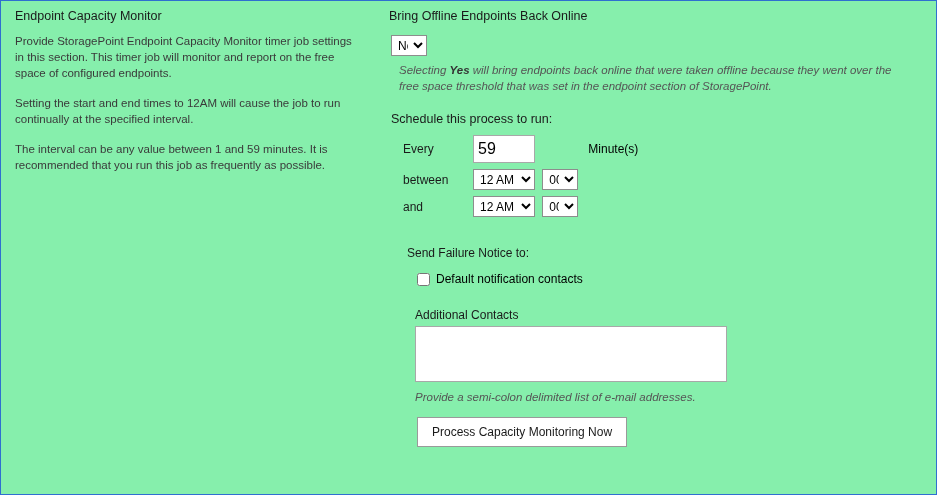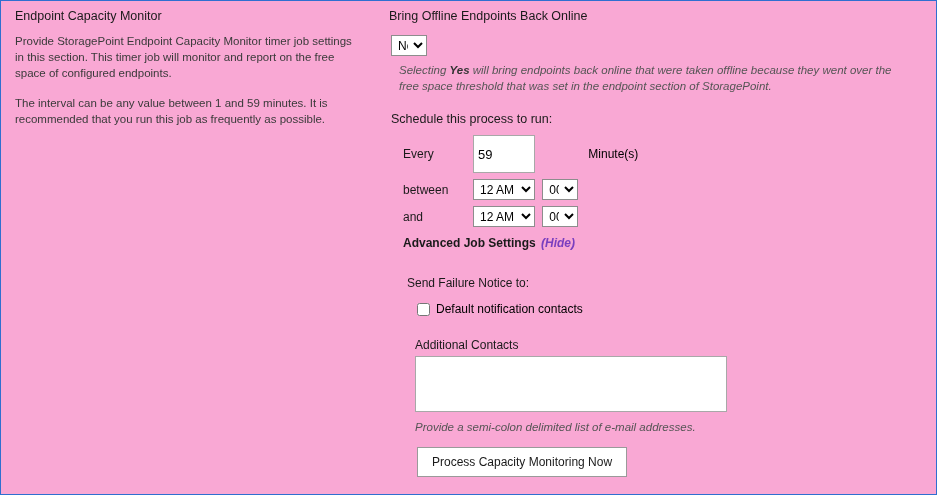--- a/index.html
+++ b/index.html
@@ -11,21 +11,21 @@
     font-family: "Liberation Sans", sans-serif;
     font-size: 12px;
     color: #000000;
   }
   #page {
     position: relative;
     width: 937px;
     height: 495px;
     box-sizing: border-box;
     border: 1px solid #2f6fd0;
-    background: #f9a8d4;
+    background: #86efac;
     overflow: hidden;
   }
 
   
   .left-col {
     position: absolute;
     left: 0;
     top: 0;
     width: 372px;
     height: 100%;
@@ -75,26 +75,26 @@
     font-size: 12px;
     border: 1px solid #8d8d8d;
     background: #ffffff;
     color: #000;
     padding: 1px 2px;
     height: 21px;
     box-sizing: border-box;
   }
   input[type="text"] {
     font-family: "Liberation Sans", sans-serif;
-    font-size: 13px;
+    font-size: 16px;
     border: 1px solid #a8a8a8;
     background: #ffffff;
     color: #000;
     padding: 11px 4px;
-    height: 38px;
+    height: 28px;
     box-sizing: border-box;
   }
 
   .offline-select { width: 36px; margin: 4px 0 0 2px; }
 
   .schedule-head {
     font-size: 12.5px;
     margin: 18px 0 6px 2px;
     color: #1a1a1a;
   }
@@ -193,20 +193,21 @@
   }
 </style>
 </head>
 <body>
 
 <div id="page">
 
   <div class="left-col">
     <div class="left-title">Endpoint Capacity Monitor</div>
     <p class="left-para">Provide StoragePoint Endpoint Capacity Monitor timer job settings in this section. This timer job will monitor and report on the free space of configured endpoints.</p>
+    <p class="left-para">Setting the start and end times to 12AM will cause the job to run continually at the specified interval.</p>
     <p class="left-para">The interval can be any value between 1 and 59 minutes. It is recommended that you run this job as frequently as possible.</p>
   </div>
 
   <div class="right-col">
 
     <div class="section-title">Bring Offline Endpoints Back Online</div>
 
     <select class="offline-select">
       <option>No</option>
       <option>Yes</option>
@@ -248,24 +249,20 @@
           <select class="min-select">
             <option>00</option>
           </select>
         </td>
         <td></td>
       </tr>
     </tbody>
       </table>
 
 
-    <div class="adv-row">
-      <span>Advanced Job Settings</span>
-      <span class="hide-link">(Hide)</span>
-    </div>
 
     <div class="fail-label">Send Failure Notice to:</div>
 
     <div class="check-row">
       <input type="checkbox" style="">
       <span>Default notification contacts</span>
     </div>
 
     <div class="addl-label">Additional Contacts</div>
     <textarea class="addl-box" style=""></textarea>

